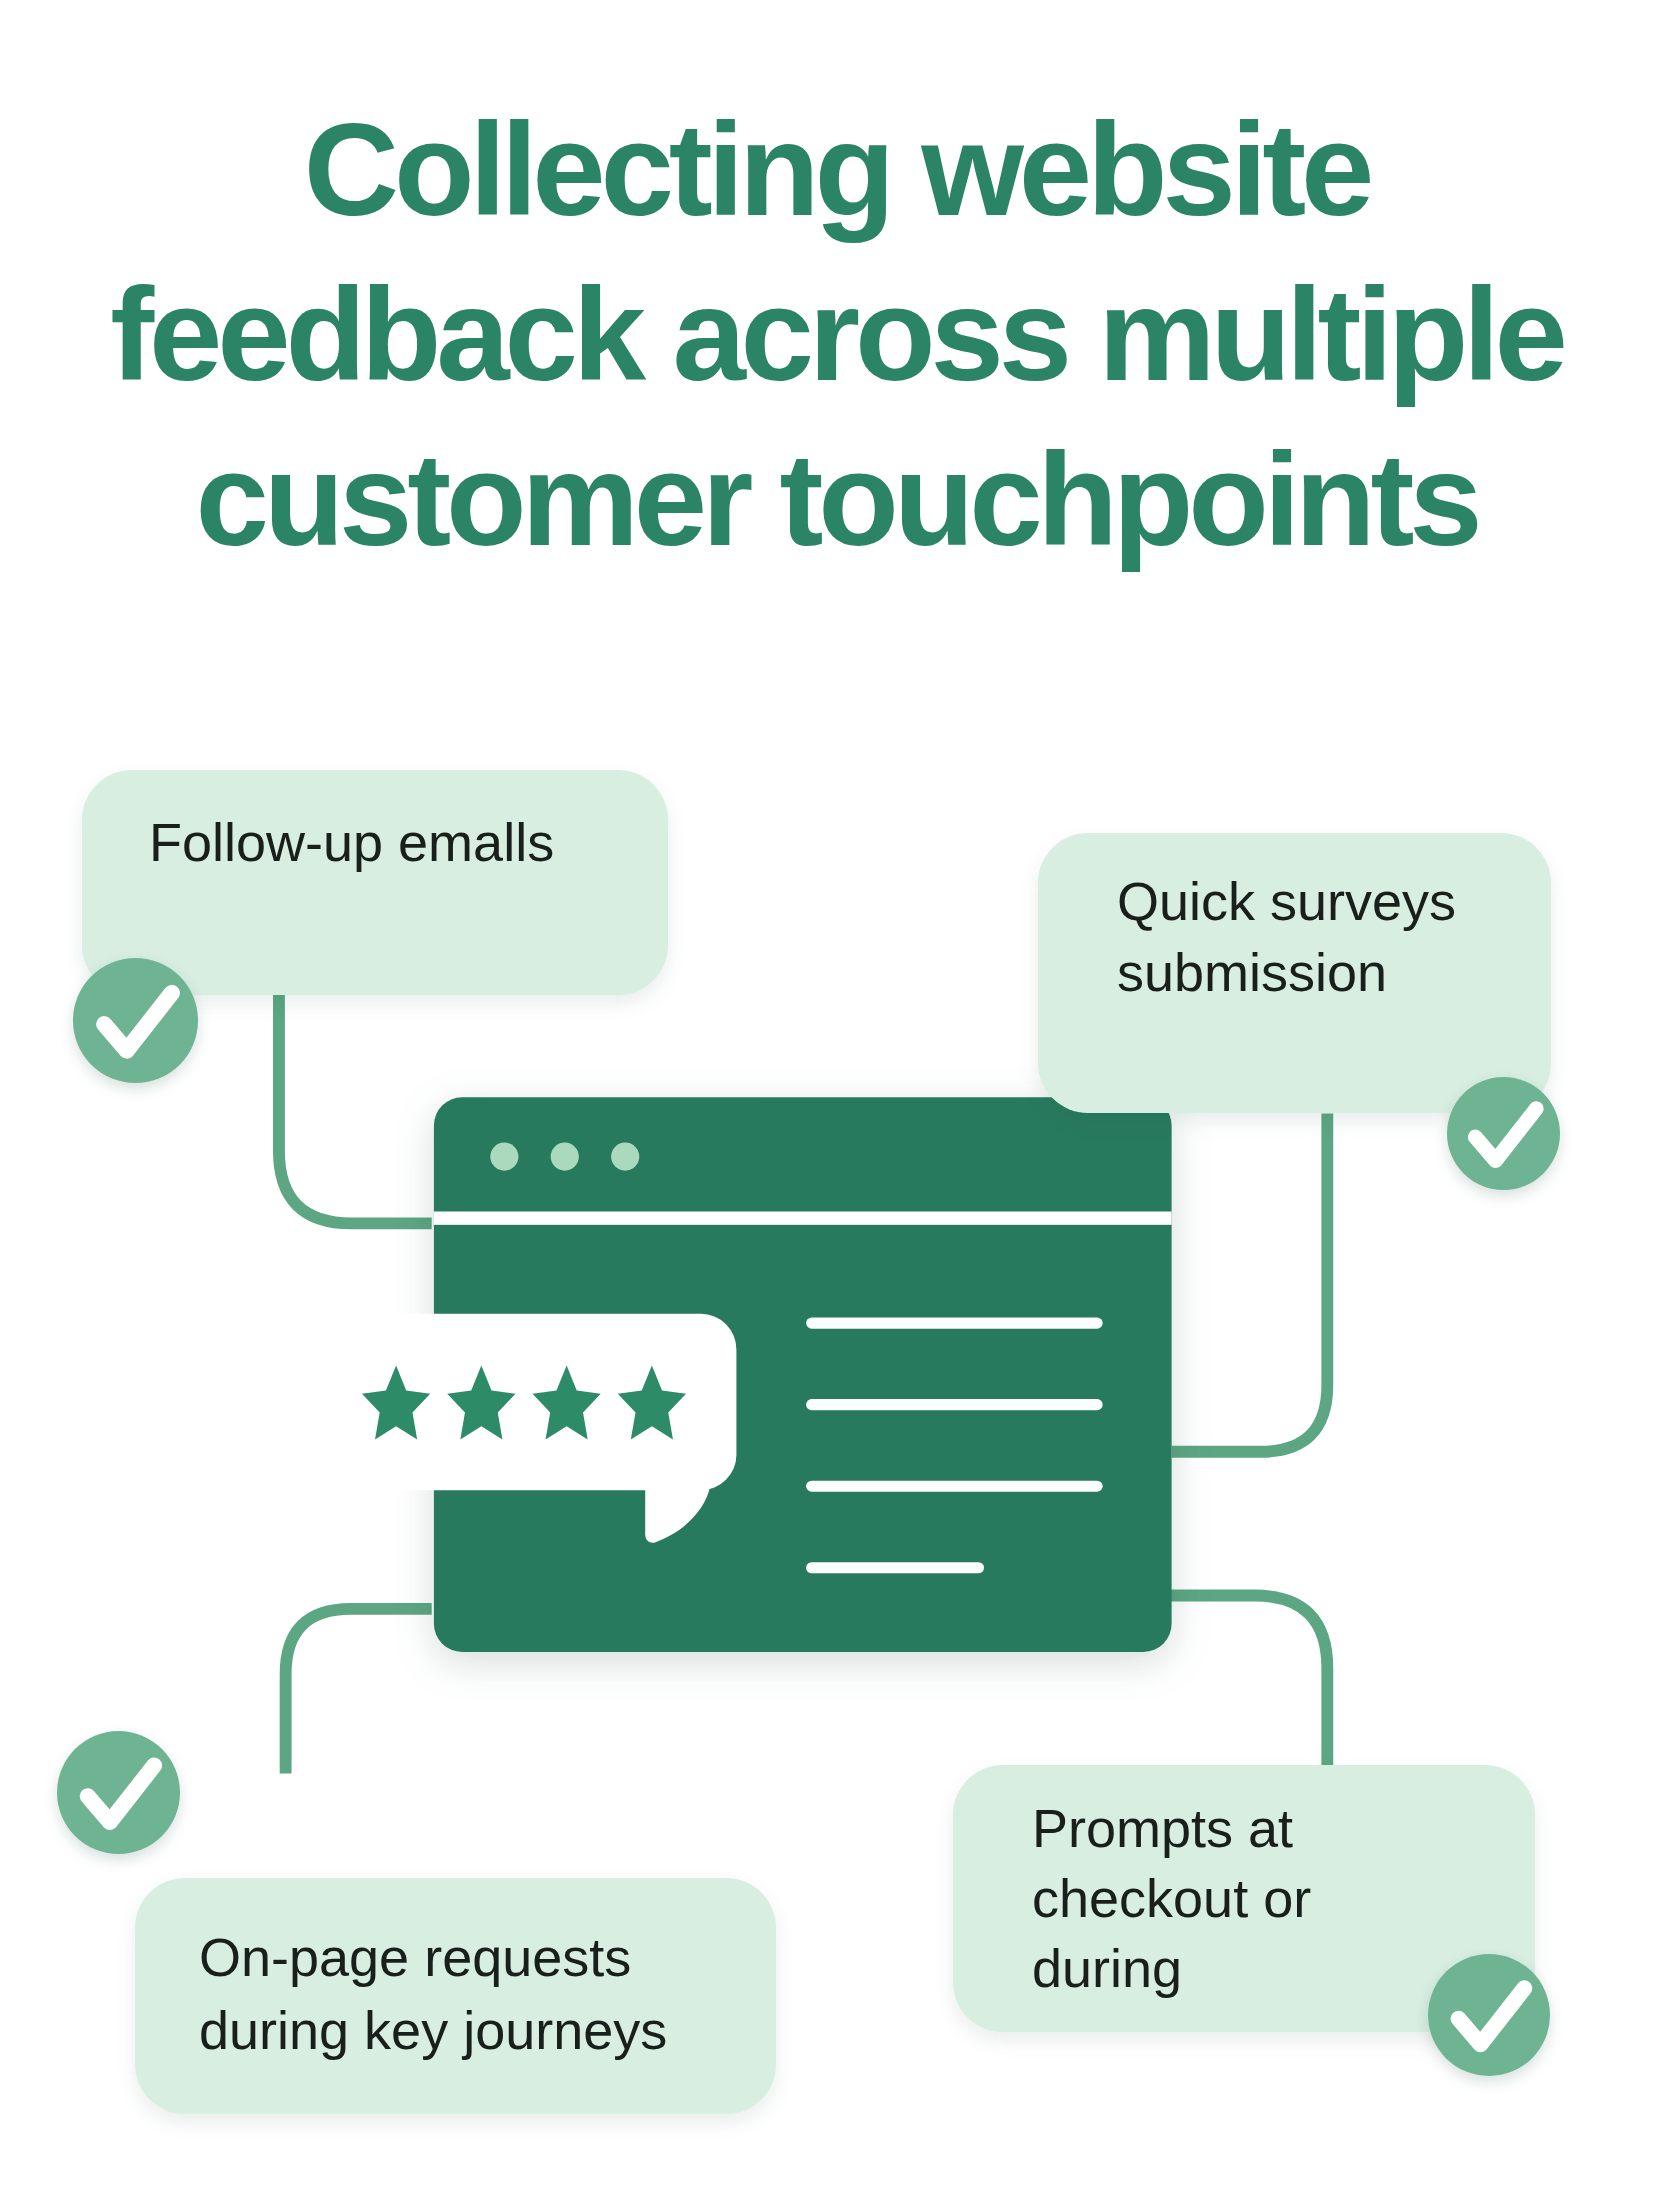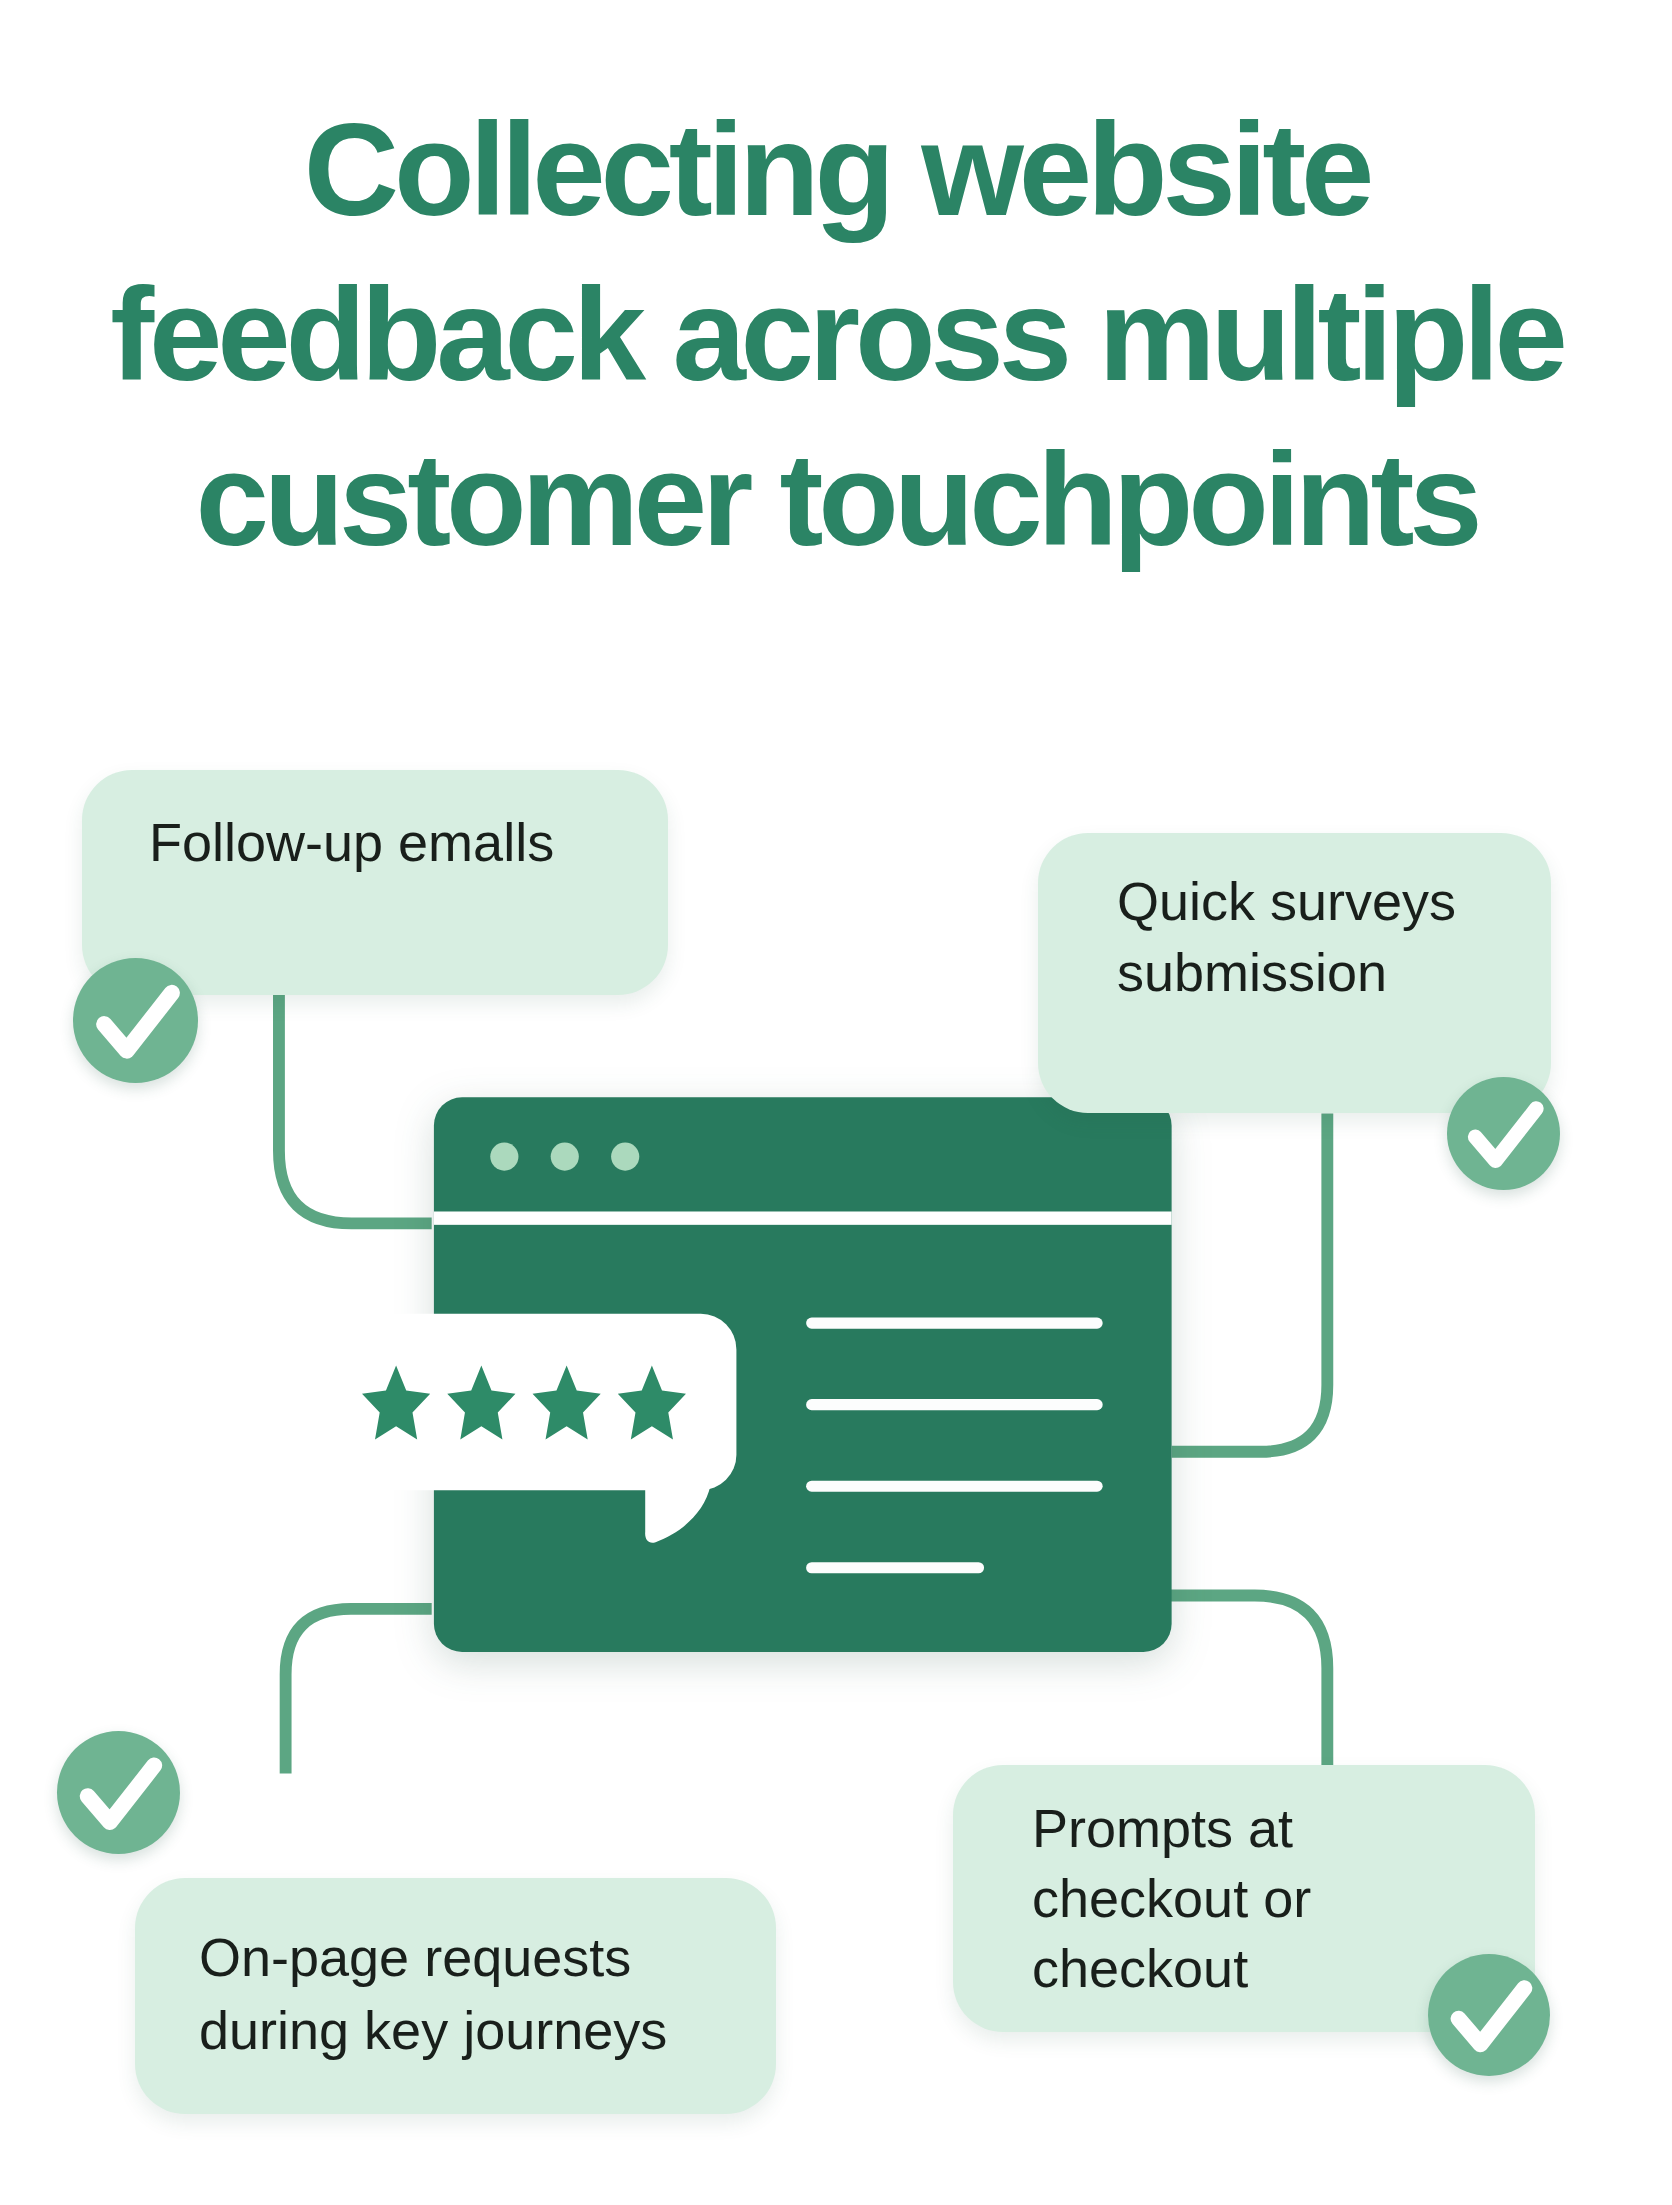--- a/index.html
+++ b/index.html
@@ -129,21 +129,21 @@
   </div>
 
   <div class="callout" id="c-bl">
     <div>On-page requests</div>
     <div>during key journeys</div>
   </div>
 
   <div class="callout" id="c-br">
     <div>Prompts at</div>
     <div>checkout or</div>
-    <div>checkout</div>
+    <div>during</div>
   </div>
 
   <div class="check" id="ck-tl">
     <svg viewBox="-50 -50 100 100">
         <path d="M-25 3 L-7 24 L29 -22"></path>
       </svg>
   </div>
   <div class="check" id="ck-tr">
     <svg viewBox="-50 -50 100 100">
         <path d="M-25 3 L-7 24 L29 -22"></path>

